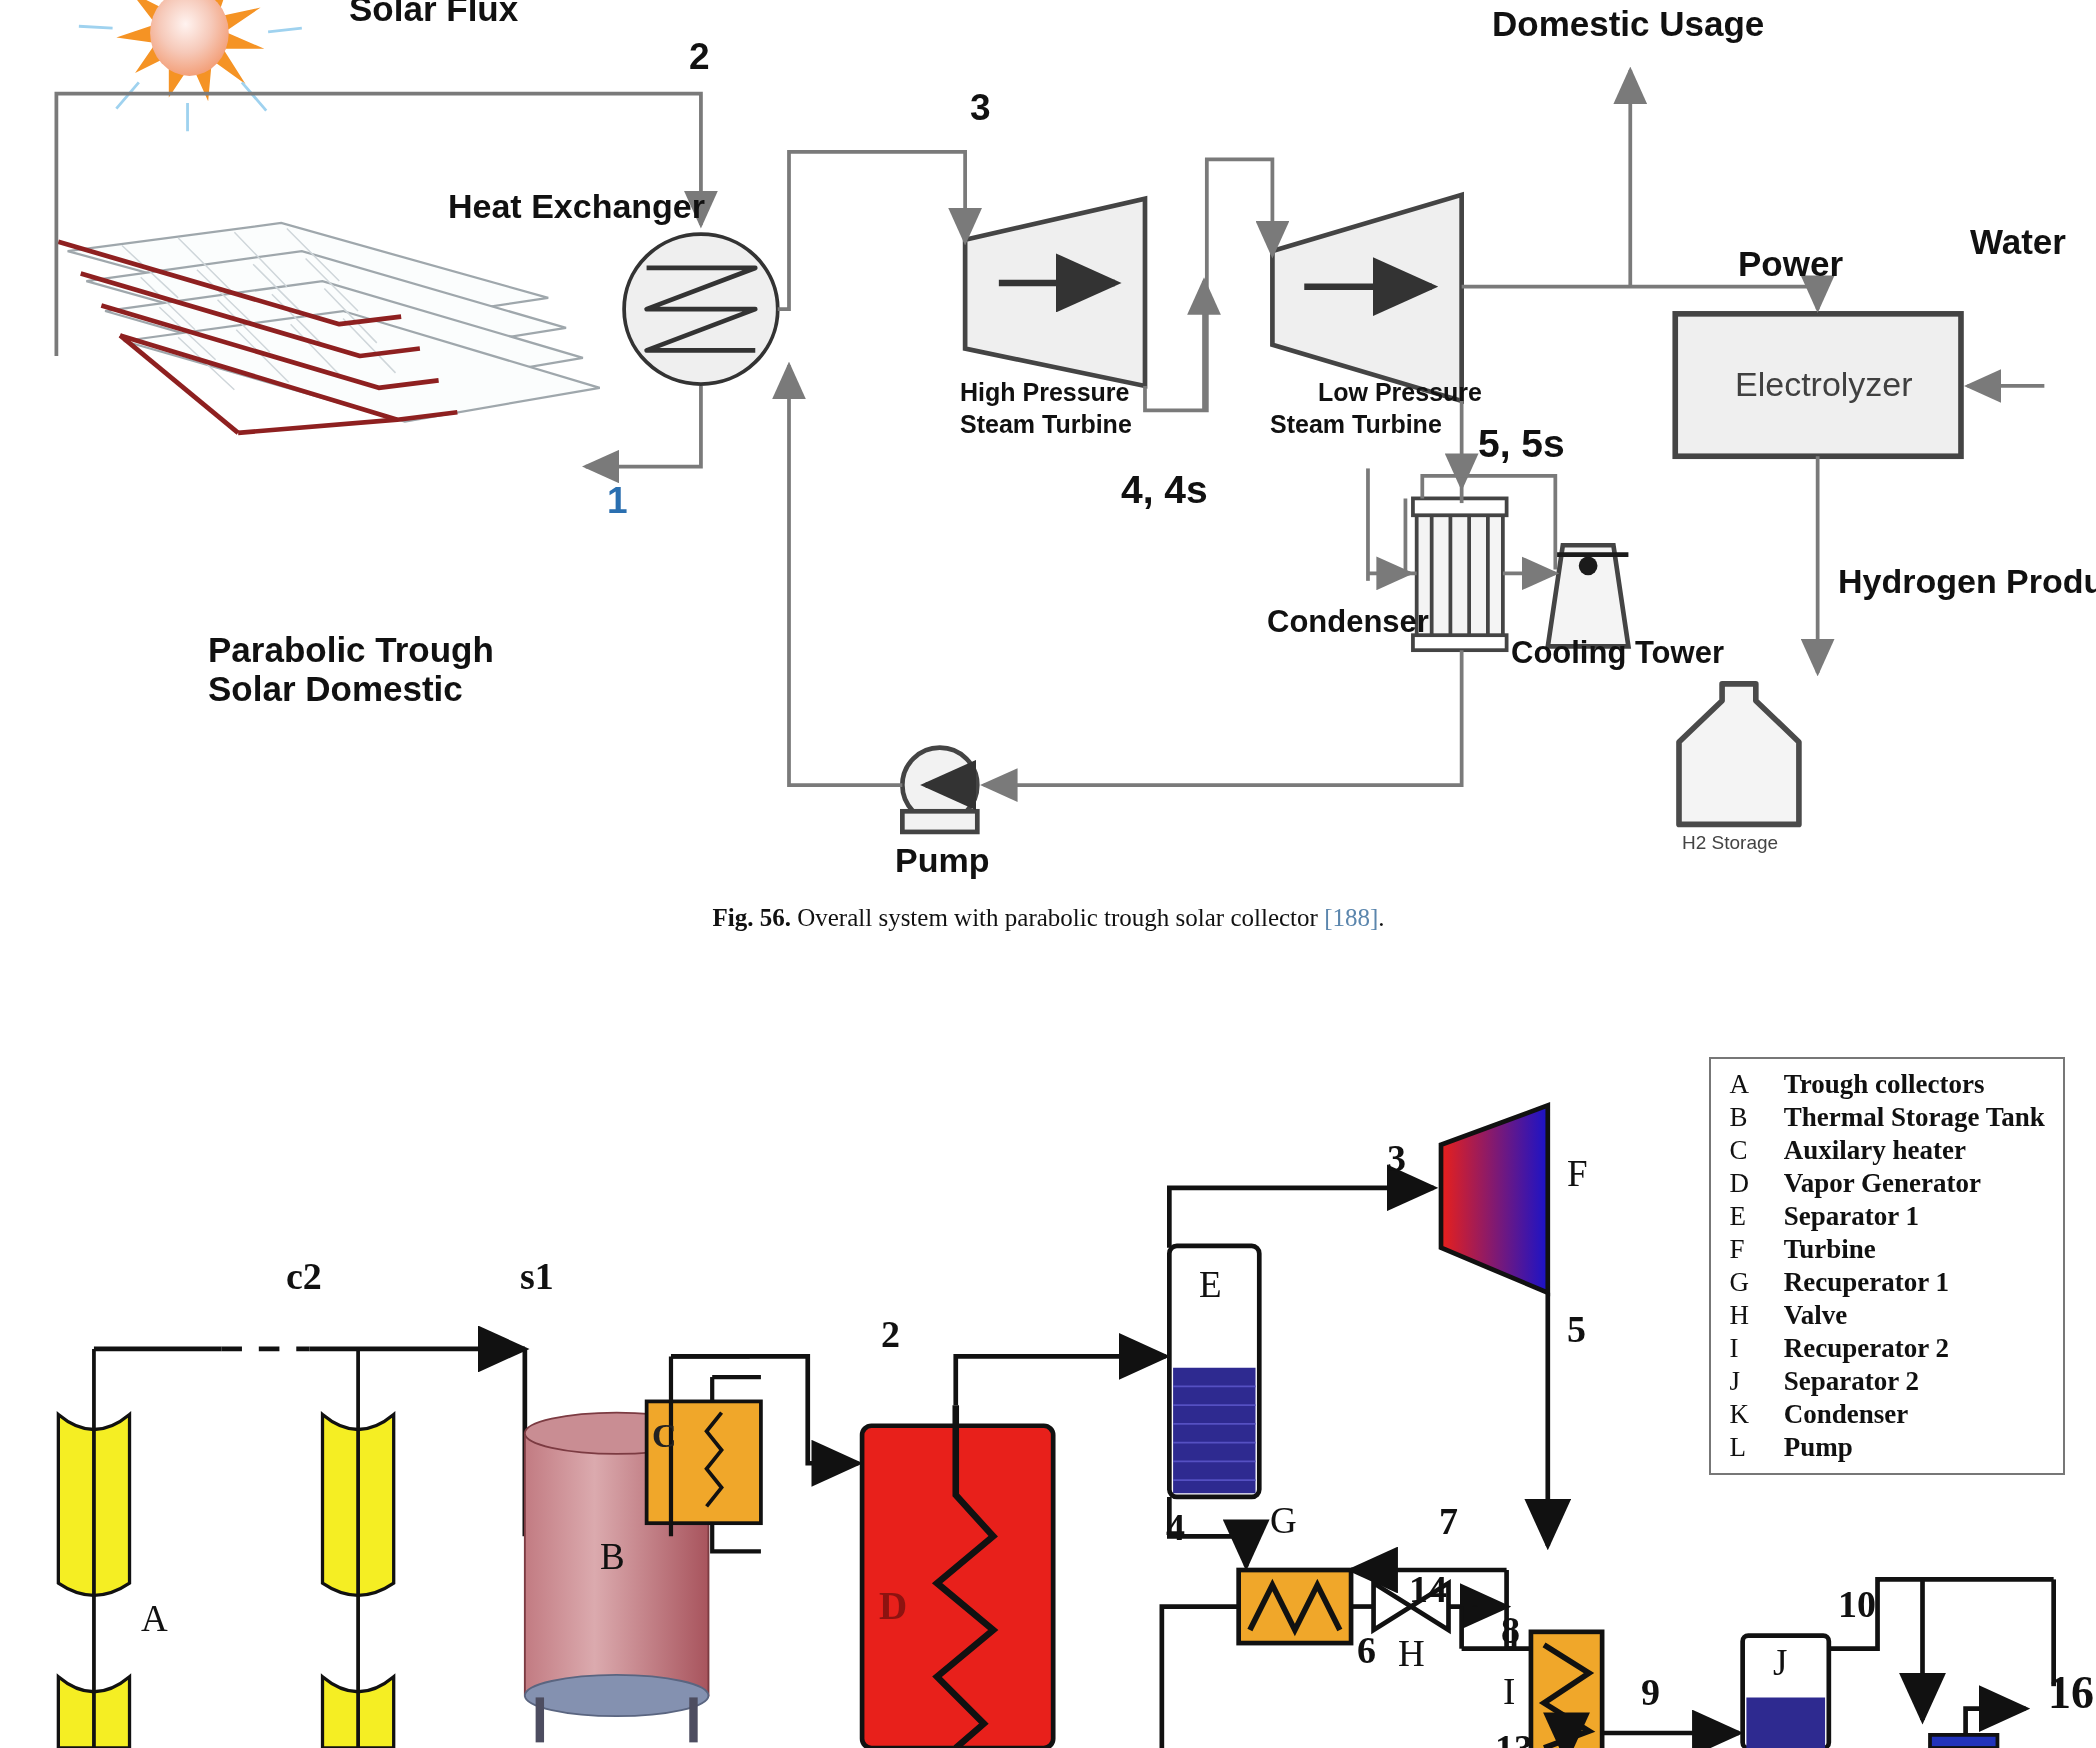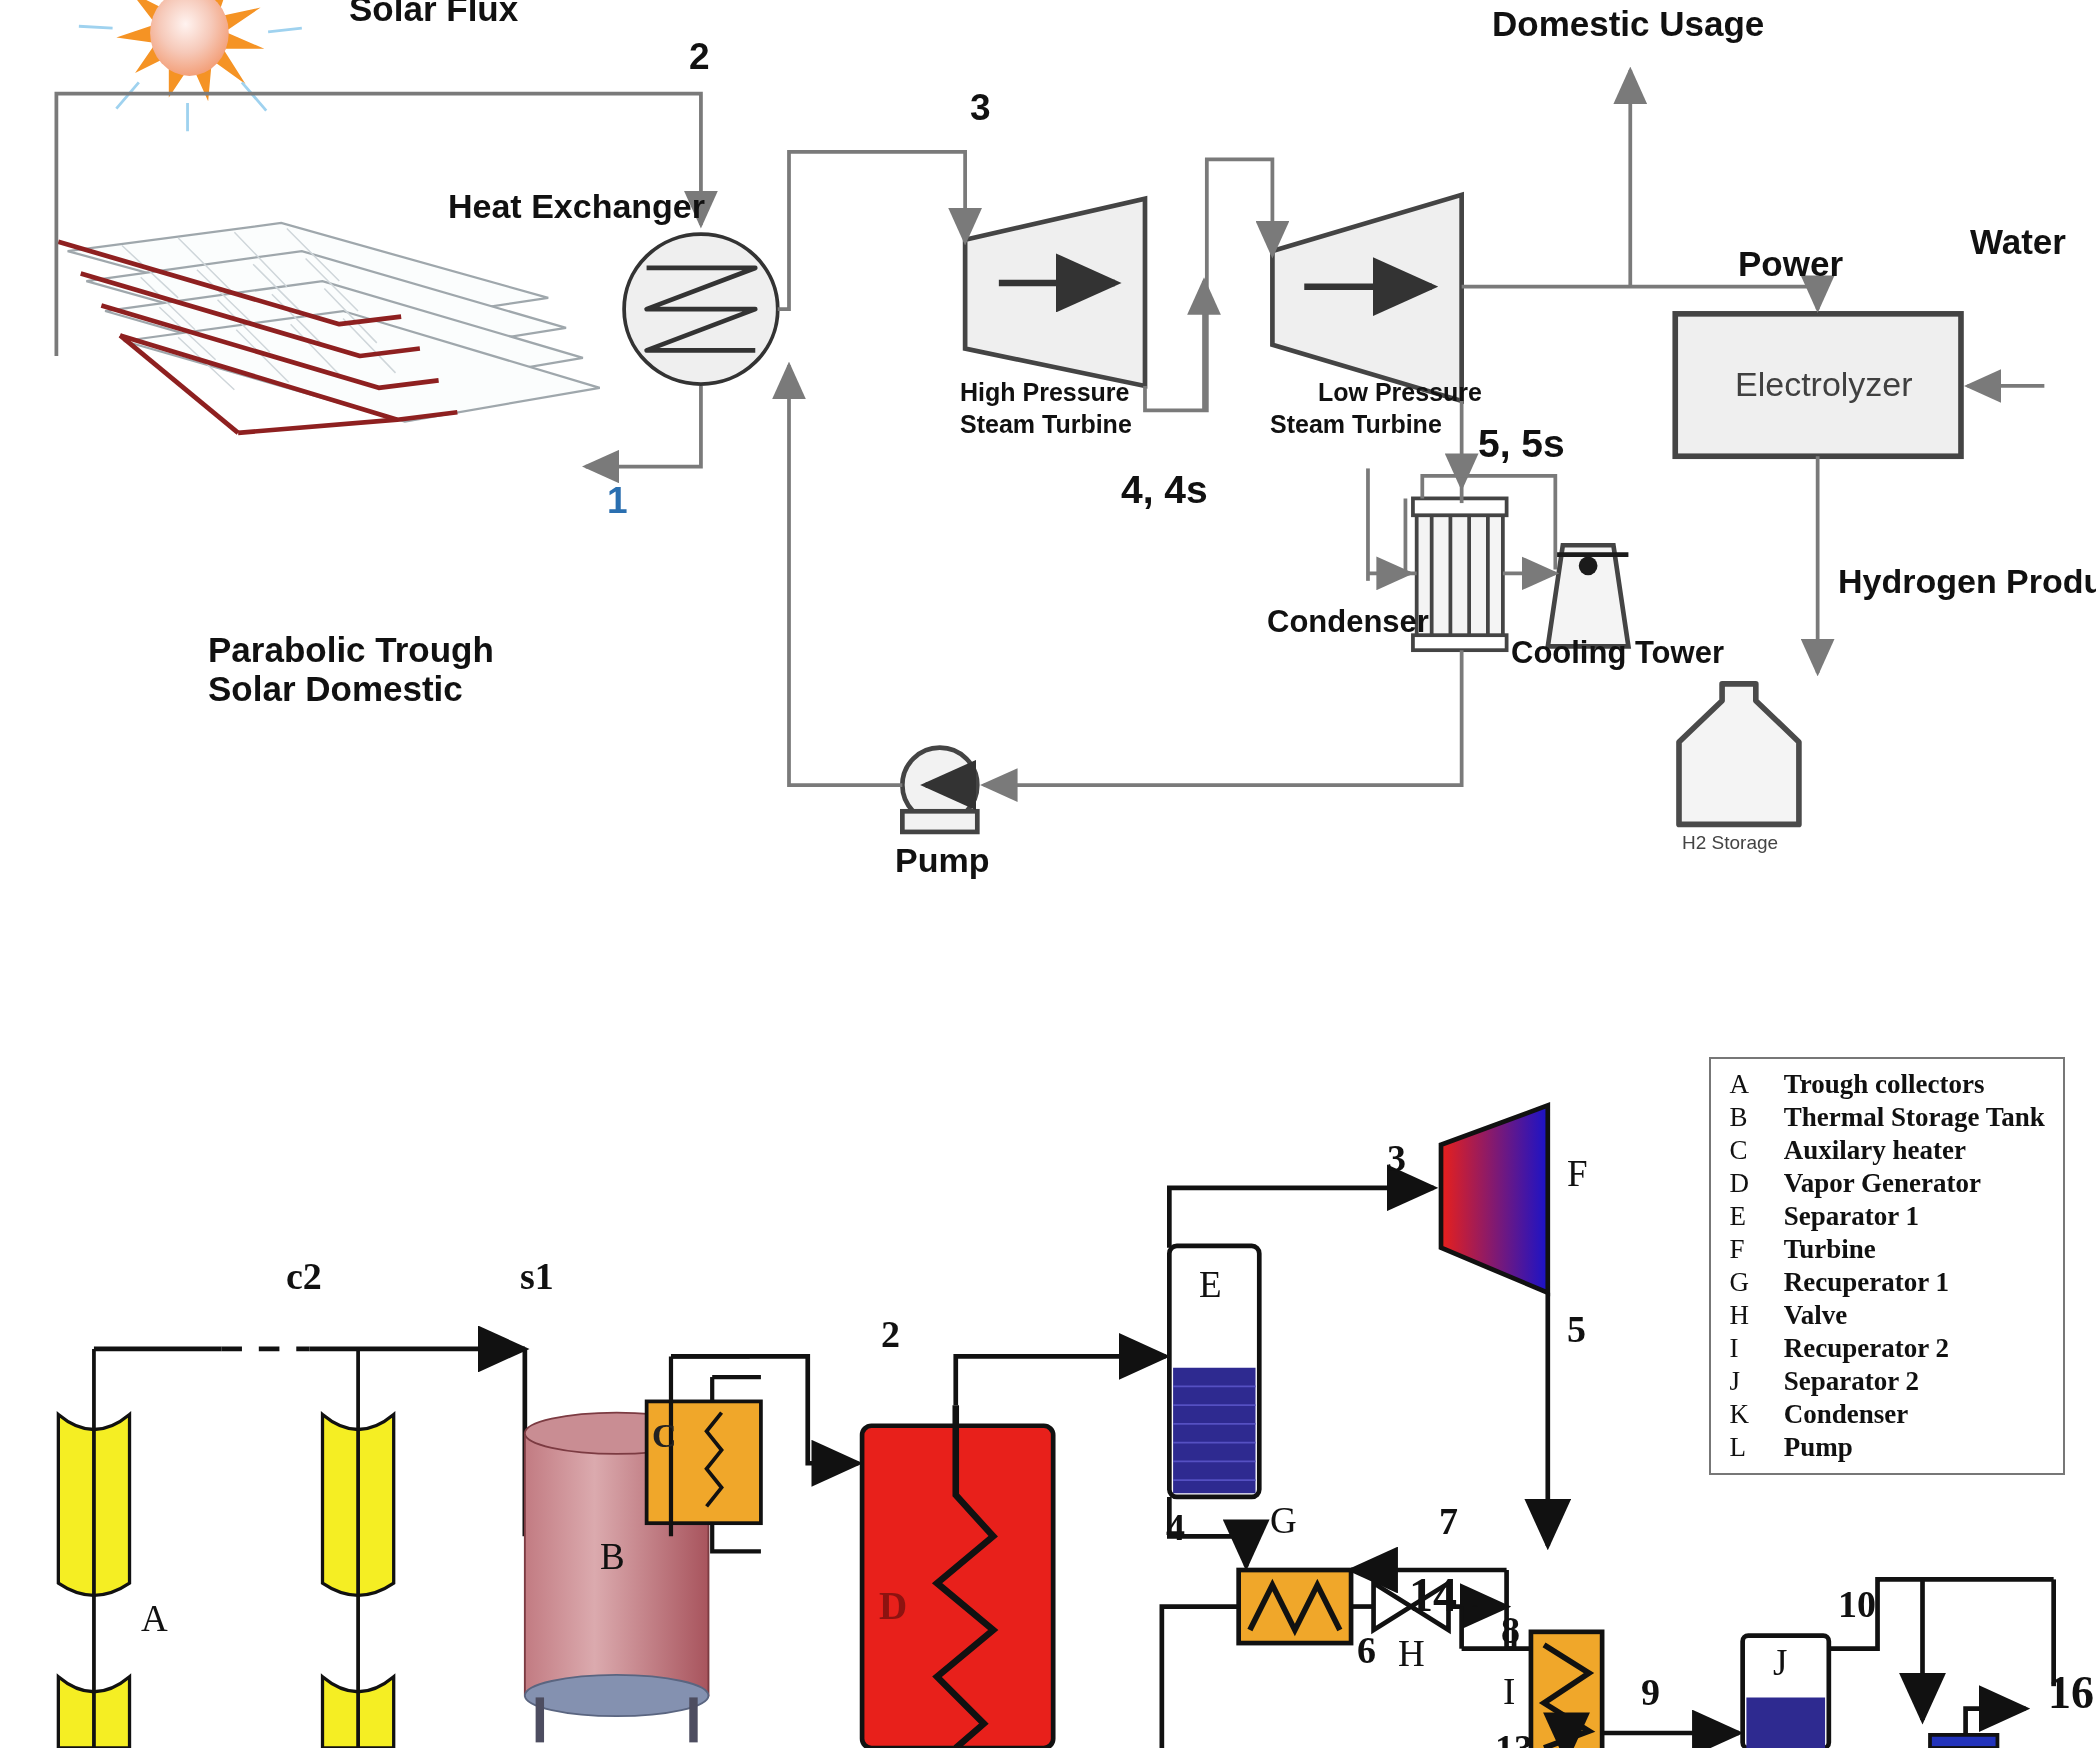--- a/index.html
+++ b/index.html
@@ -172,20 +172,23 @@
 <div class="lbl" style="left:895px;top:841px;font-size:34px;">Pump</div>
 <div class="lbl" style="left:1492px;top:3.7px;font-size:35px;">Domestic Usage</div>
 <div class="lbl" style="left:1738px;top:244px;font-size:35px;">Power</div>
 <div class="lbl-b" style="left:1735px;top:365px;font-size:34px;color:#404040;">Electrolyzer</div>
 <div class="lbl" style="left:1970px;top:222px;font-size:35px;">Water</div>
 <div class="lbl" style="left:1838px;top:562px;font-size:34px;">Hydrogen Produced</div>
 <div class="lbl-b" style="left:1682px;top:832px;font-size:19px;color:#444;">H2 Storage</div>
 <div class="lbl" style="left:208px;top:630px;font-size:35px;">Parabolic Trough</div>
 <div class="lbl" style="left:208px;top:669px;font-size:35px;">Solar Domestic</div>
 
+<div class="cap" style="top:904px;">
+  <b>Fig. 56.</b><span> Overall system with parabolic trough solar collector </span><span class="ref">[188]</span><span>.</span>
+</div>
 </div>
 
 <div class="fig" style="top:0;">
 <svg width="2097" height="1748" viewBox="0 0 2238 1866" style="top:0;left:0;">
   <defs>
     <marker id="bk" markerWidth="11" markerHeight="10" refX="10" refY="5" orient="auto">
       <path d="M0,0 L11,5 L0,10 z" fill="#111"></path>
     </marker>
     <linearGradient id="turbG" x1="0" y1="0" x2="1" y2="0">
       <stop offset="0%" stop-color="#e8201b"></stop>
@@ -355,21 +358,21 @@
 <div class="lbl serif" style="left:881px;top:1312px;font-size:38px;">2</div>
 <div class="lbl serif" style="left:1387px;top:1136px;font-size:38px;">3</div>
 <div class="lbl serif" style="left:1166px;top:1505px;font-size:38px;">4</div>
 <div class="lbl serif" style="left:1567px;top:1307px;font-size:38px;">5</div>
 <div class="lbl serif" style="left:1357px;top:1628px;font-size:38px;">6</div>
 <div class="lbl serif" style="left:1439px;top:1499px;font-size:38px;">7</div>
 <div class="lbl serif" style="left:1501px;top:1608px;font-size:38px;">8</div>
 <div class="lbl serif" style="left:1641px;top:1670px;font-size:38px;">9</div>
 <div class="lbl serif" style="left:1838px;top:1582px;font-size:38px;">10</div>
 <div class="lbl serif" style="left:1495px;top:1726px;font-size:38px;">13</div>
-<div class="lbl serif" style="left:1409px;top:1567px;font-size:48px;">14</div>
+<div class="lbl serif" style="left:1409px;top:1567px;font-size:38px;">14</div>
 <div class="lbl serif" style="left:2048px;top:1666px;font-size:46px;">16</div>
 
 <div class="legend" style="left:1709px;top:1057px;padding:9.4px 13px;">
   <table>
     <tbody>
           <tr>
             <td class="k">A</td>
             <td class="v">Trough collectors</td>
           </tr>
           <tr>

